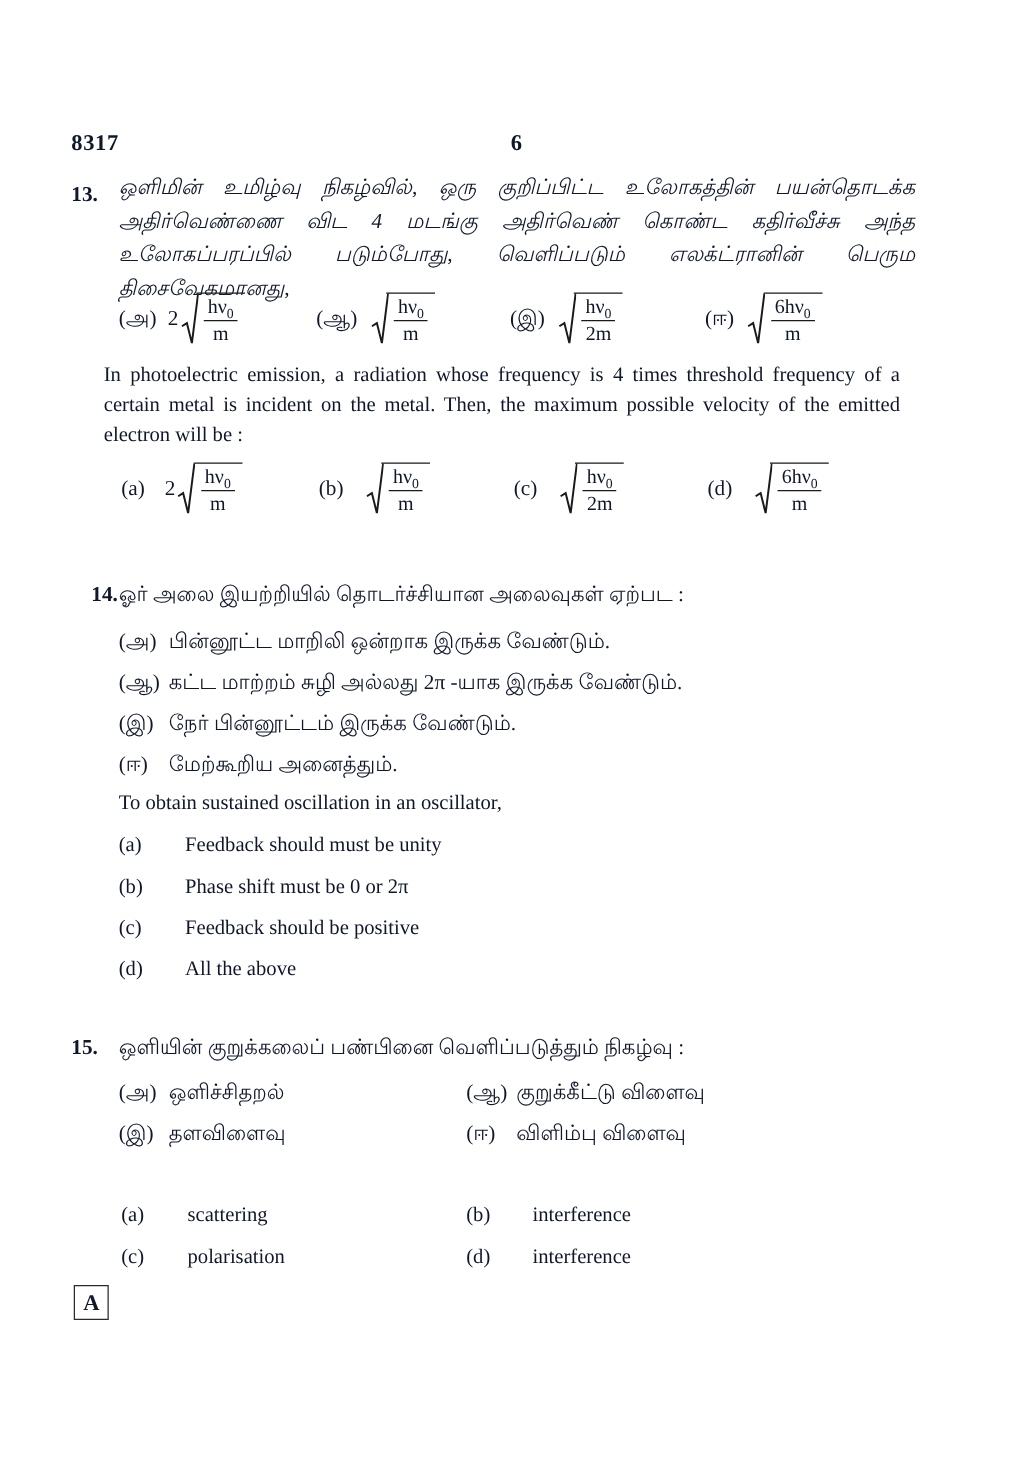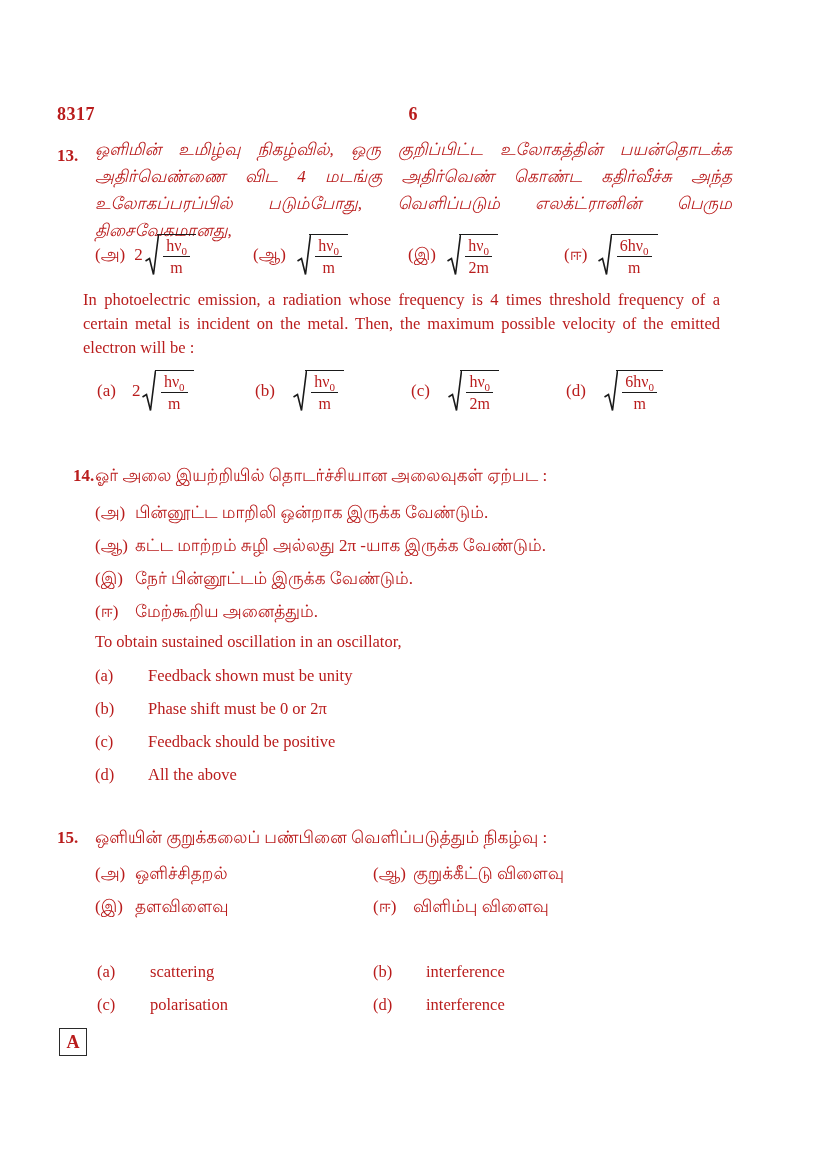--- a/index.html
+++ b/index.html
@@ -1,20 +1,20 @@
 <!DOCTYPE html>
 <html><head>
 <meta charset="utf-8">
 <style>
   html,body{margin:0;padding:0;background:#e8e8e8;}
   .page{
     position:relative;
     width:826px;height:1169px;
     background:#ffffff;
-    color:#b91c1c;
+    color:#0f172a;
     font-family:"Liberation Serif","DejaVu Serif",serif;
     overflow:hidden;
   }
   .abs{position:absolute;}
 
   
   .hdr-code{left:57px;top:104px;font-size:18px;font-weight:bold;letter-spacing:0.5px;}
   .hdr-page{left:0;top:104px;width:826px;text-align:center;font-size:18px;font-weight:bold;}
 
   
@@ -188,21 +188,21 @@
   </div>
   <div class="abs line optrow ta" style="top:602px;width:620px;">
     <span class="olabel">(ஈ)</span>
     <span>மேற்கூறிய அனைத்தும்.</span>
   </div>
 
   <div class="abs line-en" style="top:632px;">To obtain sustained oscillation in an oscillator,</div>
 
   <div class="abs line-en optrow optrow-en en" style="top:666px;width:620px;">
     <span class="olabel">(a)</span>
-    <span>Feedback shown must be unity</span>
+    <span>Feedback should must be unity</span>
   </div>
   <div class="abs line-en optrow optrow-en en" style="top:699px;width:620px;">
     <span class="olabel">(b)</span>
     <span>Phase shift must be 0 or 2π</span>
   </div>
   <div class="abs line-en optrow optrow-en en" style="top:732px;width:620px;">
     <span class="olabel">(c)</span>
     <span>Feedback should be positive</span>
   </div>
   <div class="abs line-en optrow optrow-en en" style="top:765px;width:620px;">

